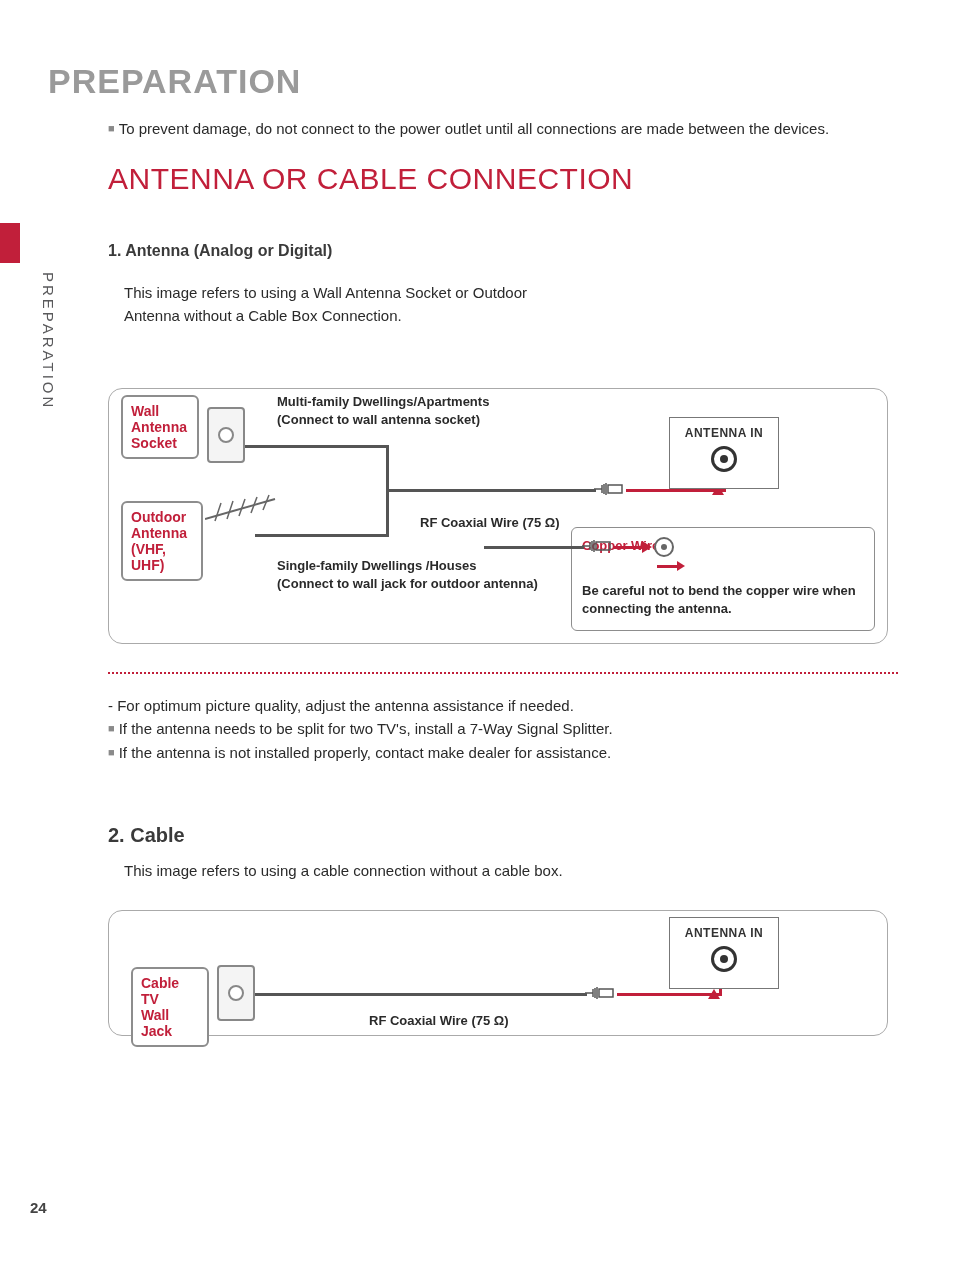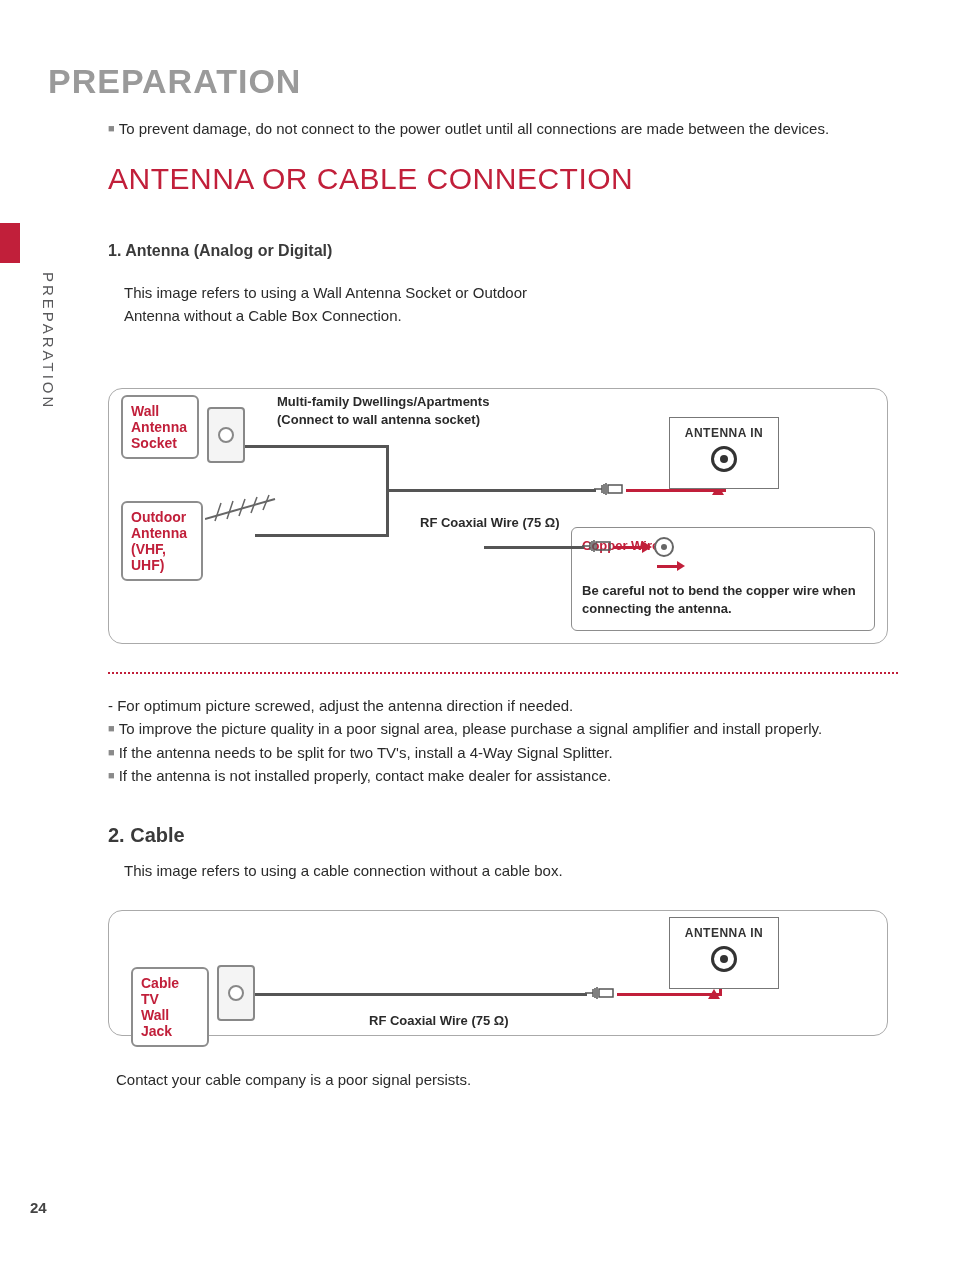--- a/index.html
+++ b/index.html
@@ -330,35 +330,38 @@
   <div class="hline" style="top:157px; left:375px; width:100px;"></div>
   <div class="connector" style="top:149px; left:473px;">
     <svg viewBox="0 0 32 16">
         <path d="M0 8 L8 8 M8 4 L8 12 M10 3 L10 13 M12 2 L12 14 M14 4 L28 4 L28 12 L14 12 Z" stroke="#555" stroke-width="1.5" fill="none"></path>
       </svg>
   </div>
   <div class="hline-red" style="top:157px; left:505px; width:32px;"></div>
   <div class="arrow-right-red" style="top:152px; left:533px;"></div>
   <div class="mini-port" style="top:148px; left:545px;"></div>
 
+  <div class="text-label" style="top:168px; left:168px; line-height:1.35;">
+    <span style="white-space:pre-line;">Single-family Dwellings /Houses
+(Connect to wall jack for outdoor antenna)</span>
+  </div>
 
   <div class="copper-box" style="top:138px; left:462px; width:304px; height:104px;">
     <span class="copper-label">Copper Wire</span>
     <div class="copper-note">Be careful not to bend the copper wire when connecting the antenna.</div>
   </div>
 
   <div class="copper-arrow" style="top:176px; left:548px;"></div>
 </div>
 
 <div class="divider"></div>
 
 <div class="notes">
-  <div>- For optimum picture screwed, adjust the antenna direction if needed.</div>
-  <div><span class="bullet">■</span><span>To improve the picture quality in a poor signal area, please purchase a signal amplifier and install properly.</span></div>
-  <div><span class="bullet">■</span><span>If the antenna needs to be split for two TV's, install a 4-Way Signal Splitter.</span></div>
+  <div>- For optimum picture quality, adjust the antenna assistance if needed.</div>
+  <div><span class="bullet">■</span><span>If the antenna needs to be split for two TV's, install a 7-Way Signal Splitter.</span></div>
   <div><span class="bullet">■</span><span>If the antenna is not installed properly, contact make dealer for assistance.</span></div>
 </div>
 
 <div class="sub2">2. Cable</div>
 <div class="desc2">This image refers to using a cable connection without a cable box.</div>
 
 <div class="diagram2">
   <div class="box" style="top:56px; left:22px; width:78px;">
     <span style="white-space:pre-line;">Cable TV
 Wall Jack</span>
@@ -374,16 +377,15 @@
   <div class="vline-red" style="top:46px; left:610px; height:39px;"></div>
   <div class="arrow-right-red" style="top:77px; left:600px; transform:rotate(-90deg);"></div>
   <div class="antenna-in-box" style="top:6px; left:560px; width:110px; height:72px;">
     <div class="lbl">ANTENNA IN</div>
     <div class="coax-port"></div>
   </div>
   <div class="text-label" style="top:102px; left:260px;">RF Coaxial Wire (75 Ω)</div>
 </div>
 
 <div class="notes2">
-  <div style="margin-left:12px;">Contact your cable company is a poor signal persists.</div>
 </div>
 
 <div class="page-num">24</div>
 
 </body></html>

